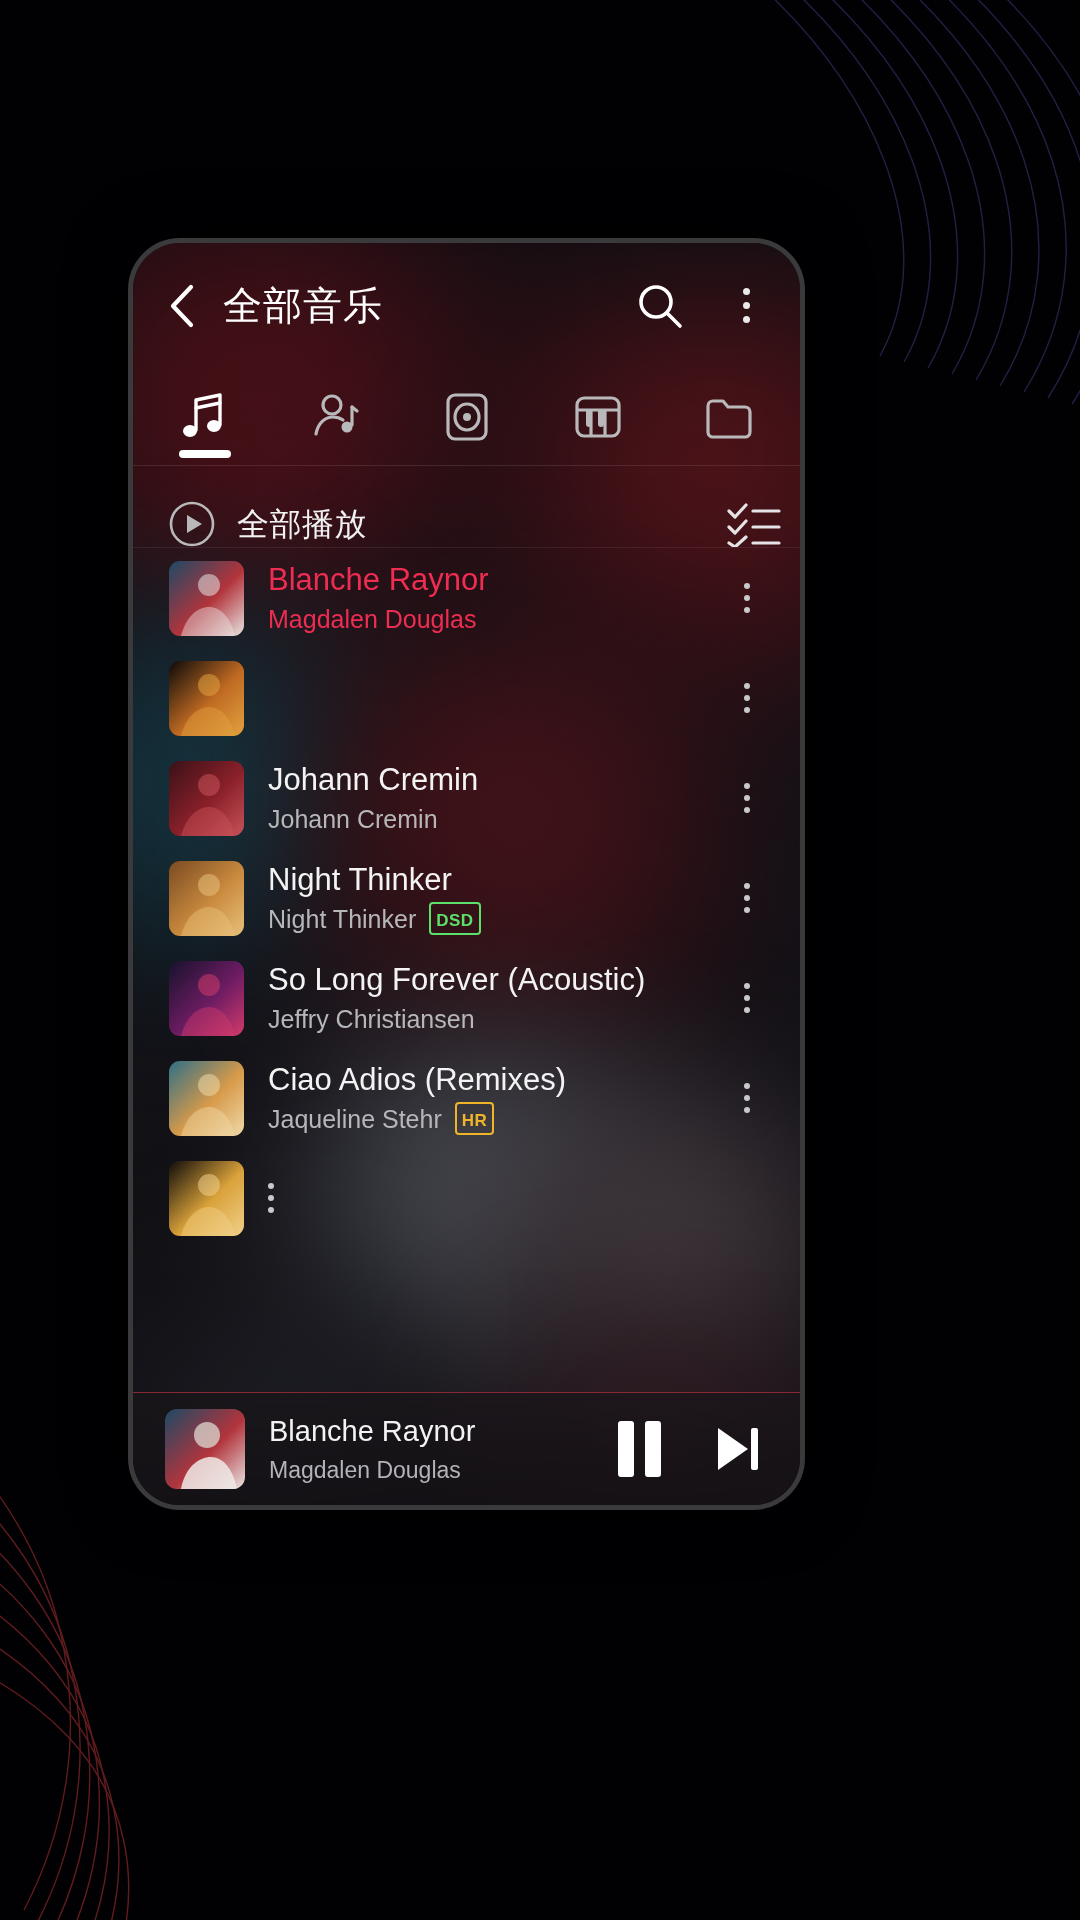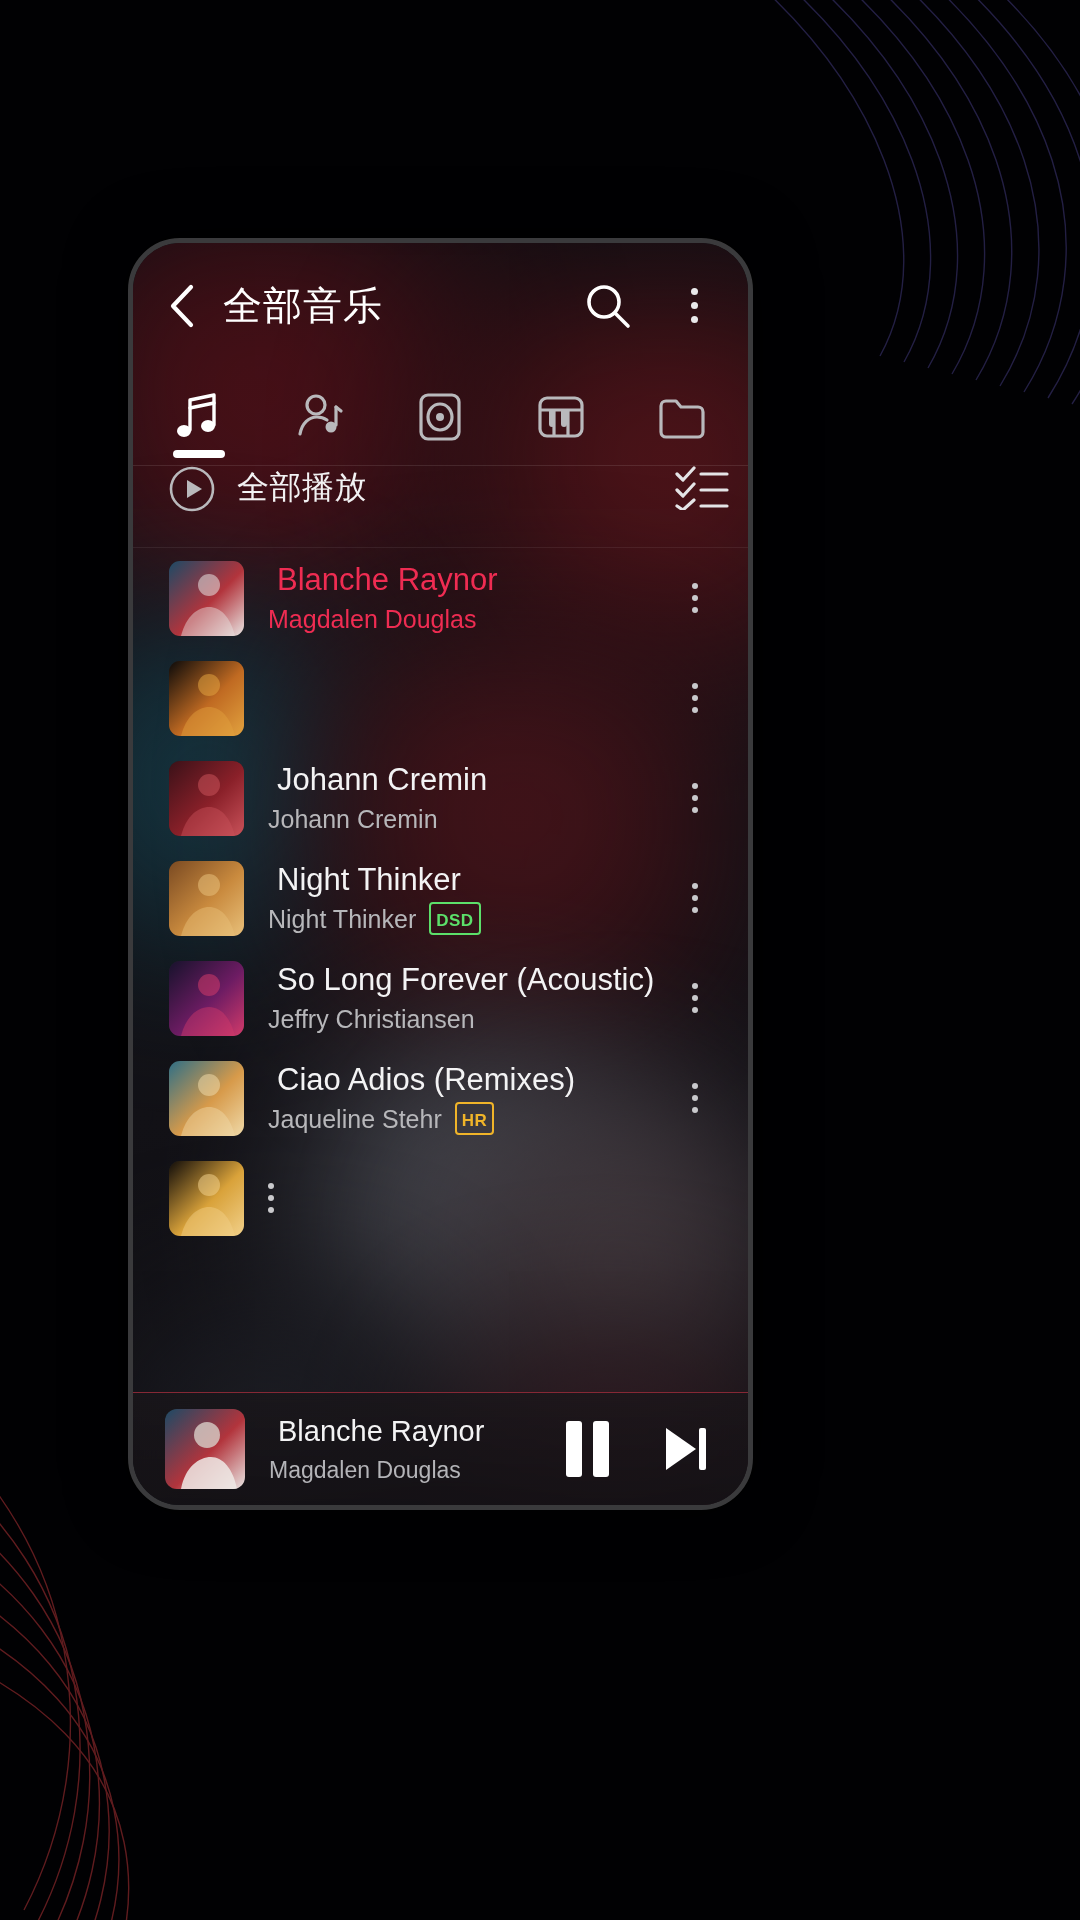--- a/index.html
+++ b/index.html
@@ -16,21 +16,21 @@
     overflow:hidden;
   }
   #backdrop svg{ position:absolute; }
   .topo-tr{ top:-40px; right:-30px; }
   .topo-bl{ bottom:-20px; left:-60px; }
 
   
   #phone{
     position:absolute;
     left:128px; top:238px;
-    width:625px; height:1272px;
+    width:677px; height:1272px;
     border-radius:52px;
     border:5px solid #3a3a3c;
     background:#141316;
     overflow:hidden;
     box-shadow:0 0 60px rgba(0,0,0,.9);
   }
   #screen{
     position:absolute; inset:0;
     border-radius:47px;
     overflow:hidden;
@@ -81,21 +81,21 @@
   .tab .under{
     position:absolute; bottom:8px; left:50%; transform:translateX(-50%);
     width:52px; height:8px; border-radius:4px; background:#fff;
     display:none;
   }
   .tab.active .under{ display:block; }
 
   
   #playall{
     position:relative; z-index:4;
-    height:82px; display:flex; align-items:flex-start;
+    height:82px; display:flex; align-items:flex-end;
     padding:0 19px 0 36px;
     border-bottom:1px solid rgba(255,255,255,.07);
   }
   #playall .lbl{ color:#f2f2f3; font-size:32px; margin-left:22px; letter-spacing:.5px; }
 
   
   #list{
     position:relative; z-index:4;
     height:700px; overflow:hidden;
   }
@@ -104,21 +104,21 @@
     padding:0 26px 0 36px;
   }
   .art{
     width:75px; height:75px; border-radius:11px;
     flex:none; overflow:hidden; position:relative;
     background:#222;
   }
   .art svg{ position:absolute; inset:0; }
   .meta{ flex:1; min-width:0; margin-left:24px; }
   .t1{ color:#f3f3f4; font-size:31px; line-height:40px; white-space:nowrap;
-       overflow:hidden; text-overflow:ellipsis;margin-left:9px; }
+       overflow:hidden; text-overflow:ellipsis; }
   .t2{ color:#b7b7ba; font-size:25px; line-height:34px; margin-top:2px;
        display:flex; align-items:flex-start; gap:13px; }
   .row.playing .t1,.row.playing .t2{ color:#ef2c52; }
   .badge{
     font-size:17px; line-height:17px; font-weight:700;
     padding:8px 5px 4px; border-radius:4px; border:2px solid;
     letter-spacing:.5px; flex:none;
   }
   .badge.DSD{ color:#5ce06a; border-color:#5ce06a; }
   .badge.HR { color:#f0b429; border-color:#f0b429; }

